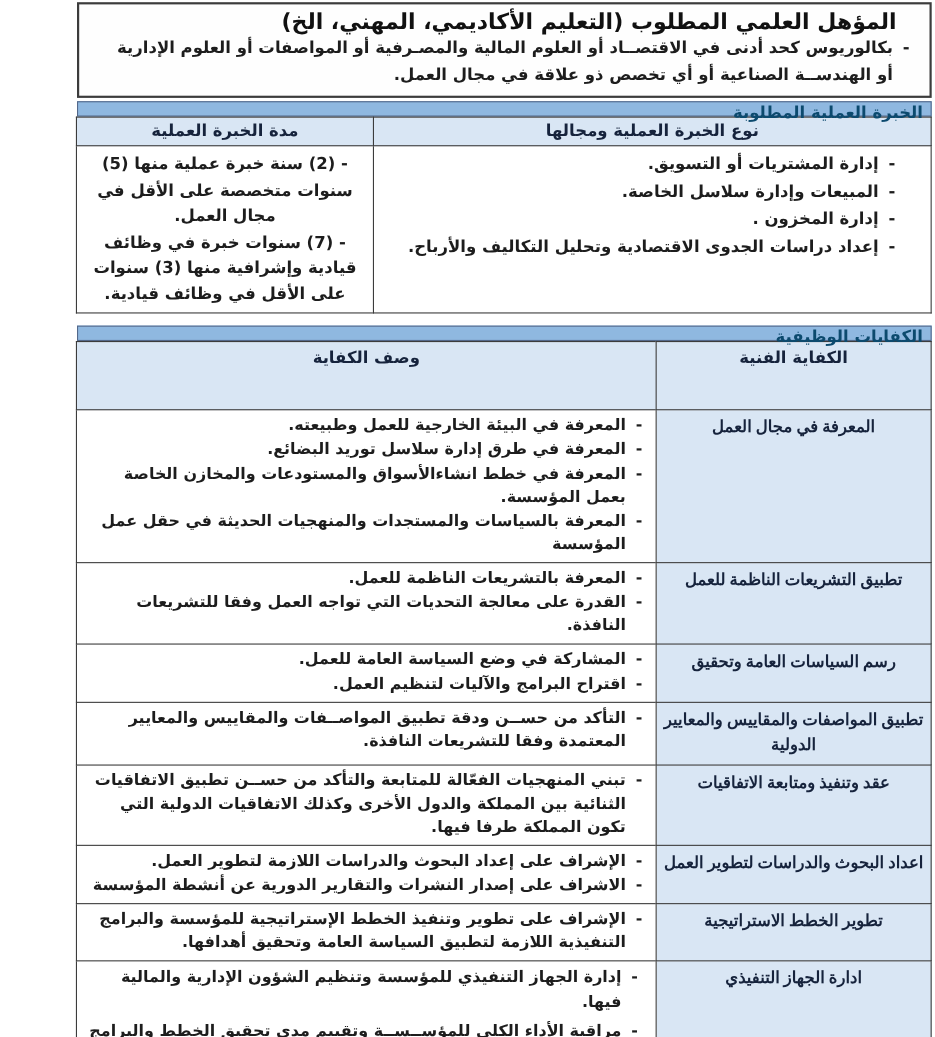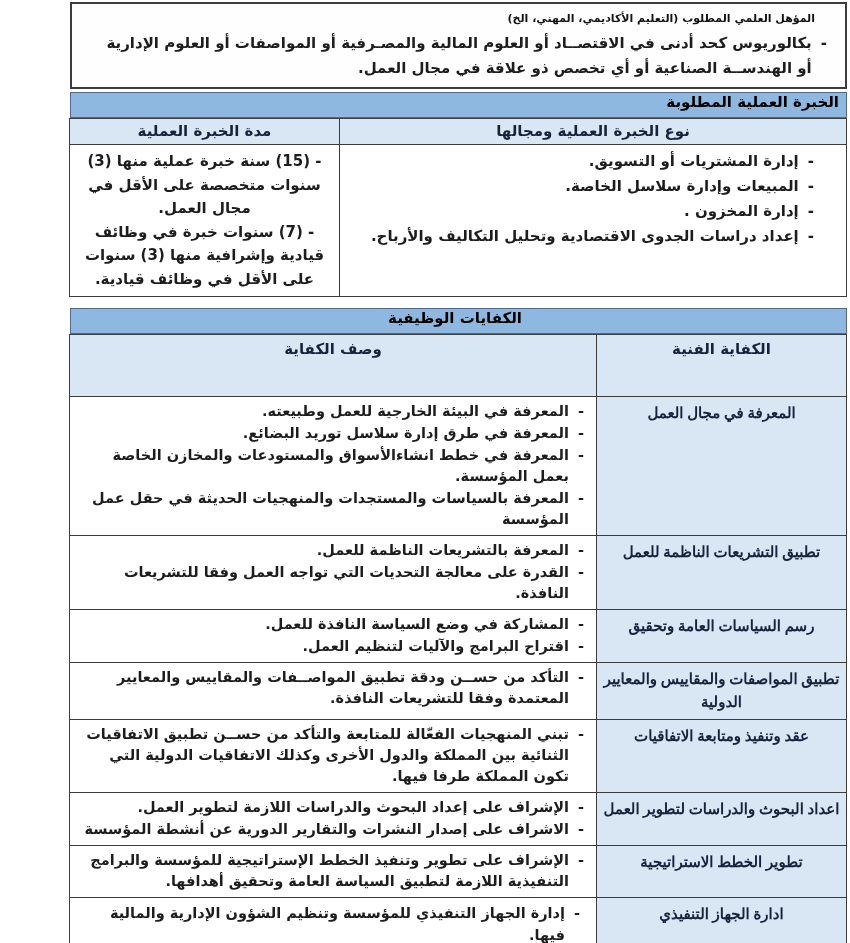--- a/index.html
+++ b/index.html
@@ -16,41 +16,41 @@
   }
 
   
   .qual-box {
     border: 2px solid #3c3c3c;
     min-height: 80px;
     padding: 3px 10px 6px 10px;
     background: #fefefe;
   }
   .qual-title {
-    font-size: 11px; font-weight: 700;
+    font-size: 20px; font-weight: 700;
     padding-left: 4px; padding-right: 20px;
     line-height: 24px;
     color: #111;
   }
   .bullet { display: flex; align-items: flex-start; }
   .bullet .dash { flex: 0 0 auto; margin-left: 9px; font-weight: 700; }
   .bullet .btxt { flex: 1 1 auto; text-align: right; }
   .qual-bullet { font-size: 15px; font-weight: 600; line-height: 25px; padding-right: 8px; padding-left: 14px; }
 
   
   .bar {
-    height: 26px; line-height: 19px;
+    height: 14px; line-height: 19px;
     background: var(--section-bar, #8fb8e0);
     border: 1px solid #53688a;
     font-size: 15px; font-weight: 700;
-    color: #000000;
+    color: #0c4a6e;
     padding-right: 7px;
   }
   .bar-1 { margin-top: 3px; }
-  .bar-2 { margin-top: 11px; text-align: center; }
+  .bar-2 { margin-top: 11px; }
 
   
   table { width: 100%; border-collapse: collapse; table-layout: fixed; }
   th, td { border: 1.5px solid #3c3c3c; vertical-align: top; }
   th {
     background: var(--header-cell, #d9e6f4);
     font-size: 15px; font-weight: 700; text-align: center;
     color: #16233c;
   }
 
@@ -135,21 +135,21 @@
 
               <div class="bullet type-item">
                 <span class="dash">-</span>
                 <span class="btxt">إعداد دراسات الجدوى الاقتصادية وتحليل التكاليف والأرباح.</span>
               </div>
             </div>
         </td>
         <td class="exp-dur-cell">
           <div>
 
-              <div class="dur-item">- (15) سنة خبرة عملية منها (3) سنوات متخصصة على الأقل في مجال العمل.</div>
+              <div class="dur-item">- (2) سنة خبرة عملية منها (5) سنوات متخصصة على الأقل في مجال العمل.</div>
 
               <div class="dur-item">- (7) سنوات خبرة في وظائف قيادية وإشرافية منها (3) سنوات على الأقل في وظائف قيادية.</div>
             </div>
         </td>
       </tr>
     </tbody>
   </table>
 
   <div class="bar bar-2">الكفايات الوظيفية</div>
 
@@ -212,21 +212,21 @@
           </td>
         </tr>
 
         <tr class="comp-row">
           <td class="comp-name">رسم السياسات العامة وتحقيق</td>
           <td class="comp-desc">
             <div>
 
                 <div class="bullet desc-item">
                   <span class="dash">-</span>
-                  <span class="btxt">المشاركة في وضع السياسة النافذة للعمل.</span>
+                  <span class="btxt">المشاركة في وضع السياسة العامة للعمل.</span>
                 </div>
 
                 <div class="bullet desc-item">
                   <span class="dash">-</span>
                   <span class="btxt">اقتراح البرامج والآليات لتنظيم العمل.</span>
                 </div>
               </div>
           </td>
         </tr>
 

